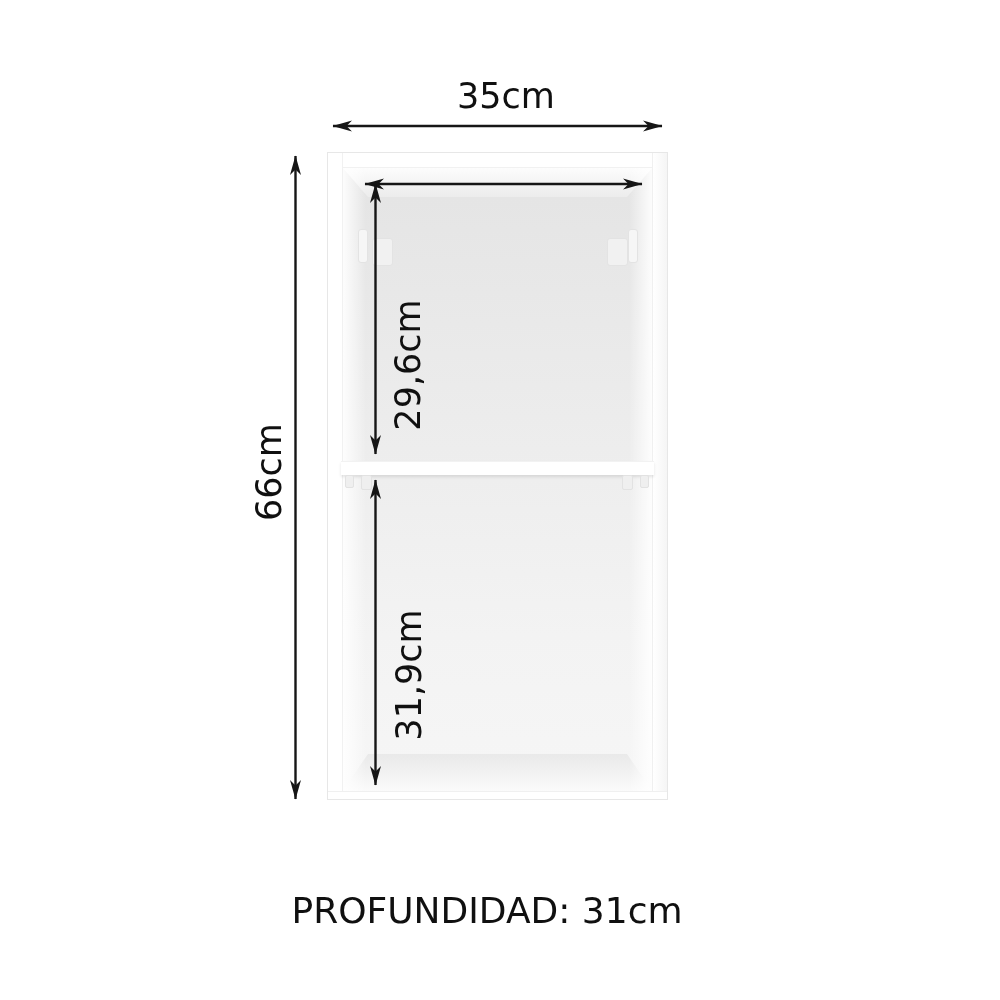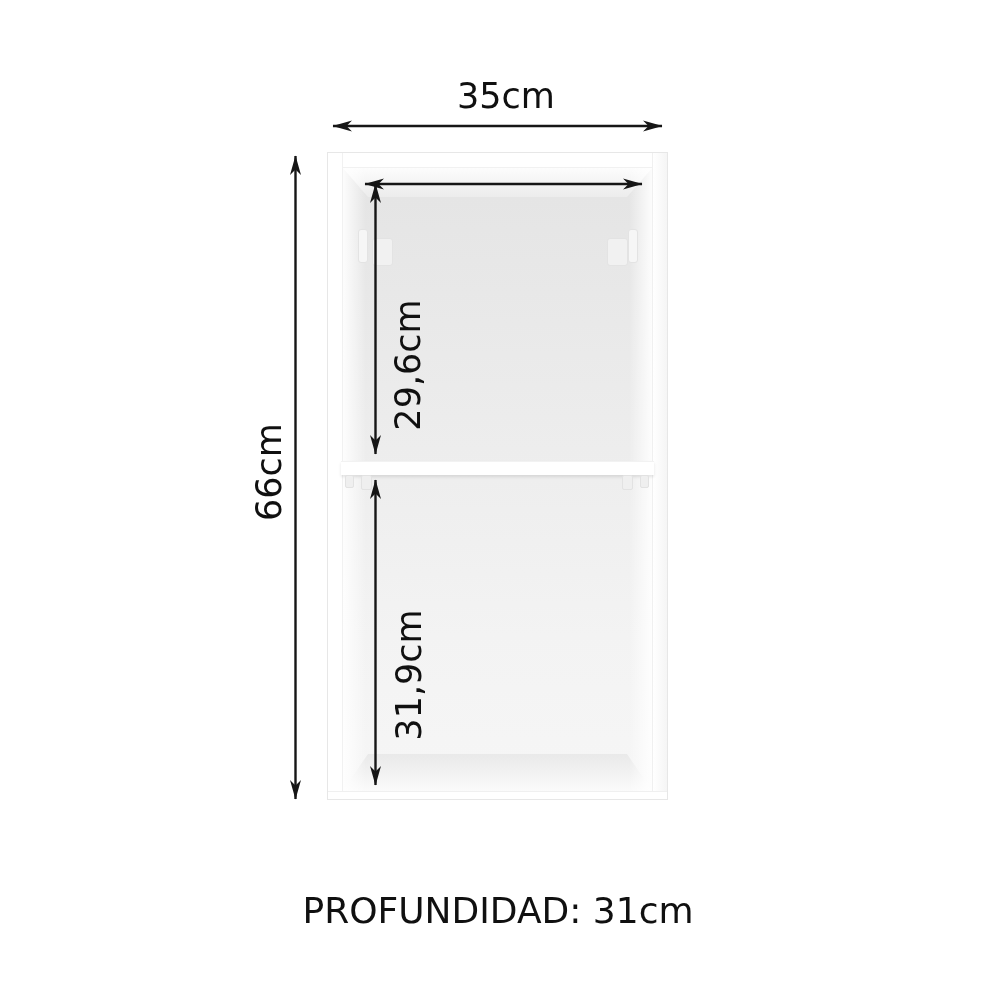--- a/index.html
+++ b/index.html
@@ -57,21 +57,21 @@
 
   
   .dim-label{position:absolute;color:var(--label-text);font-size:35px;white-space:nowrap;
              transform:translate(-50%,-50%);line-height:1.1;}
   .dim-label.vertical{transform:translate(-50%,-50%) rotate(-90deg);}
   .label-width-outer{left:506px;top:96px;}
   .label-width-inner{left:512px;top:213px;}
   .label-height-upper{left:408px;top:365px;}
   .label-height-lower{left:409px;top:675px;}
   .label-height-total{left:269px;top:472px;}
-  .label-depth{left:498px;top:911px;font-size:36px;}
+  .label-depth{left:487px;top:911px;font-size:36px;}
 </style>
 </head>
 <body>
 
 <div class="canvas">
 
   <div class="cabinet">
     <div class="interior">
       <div class="ceiling"></div>
       <div class="floor"></div>

